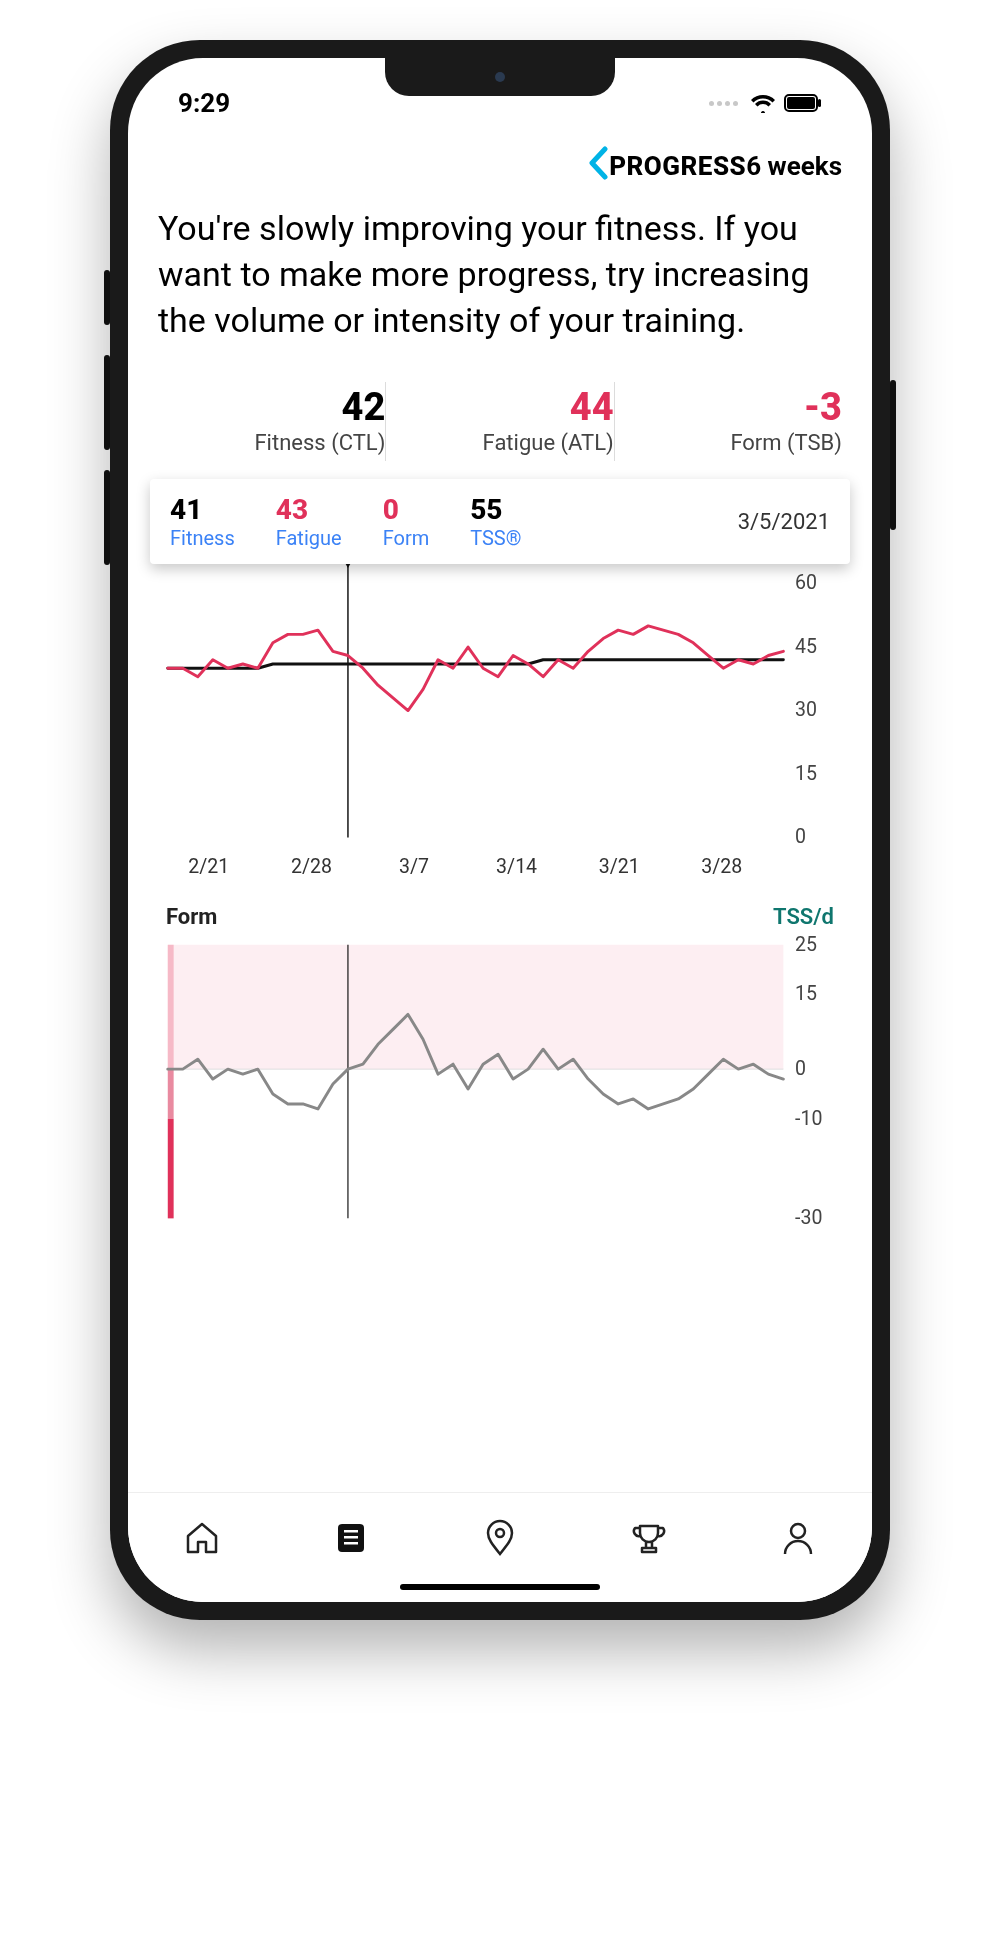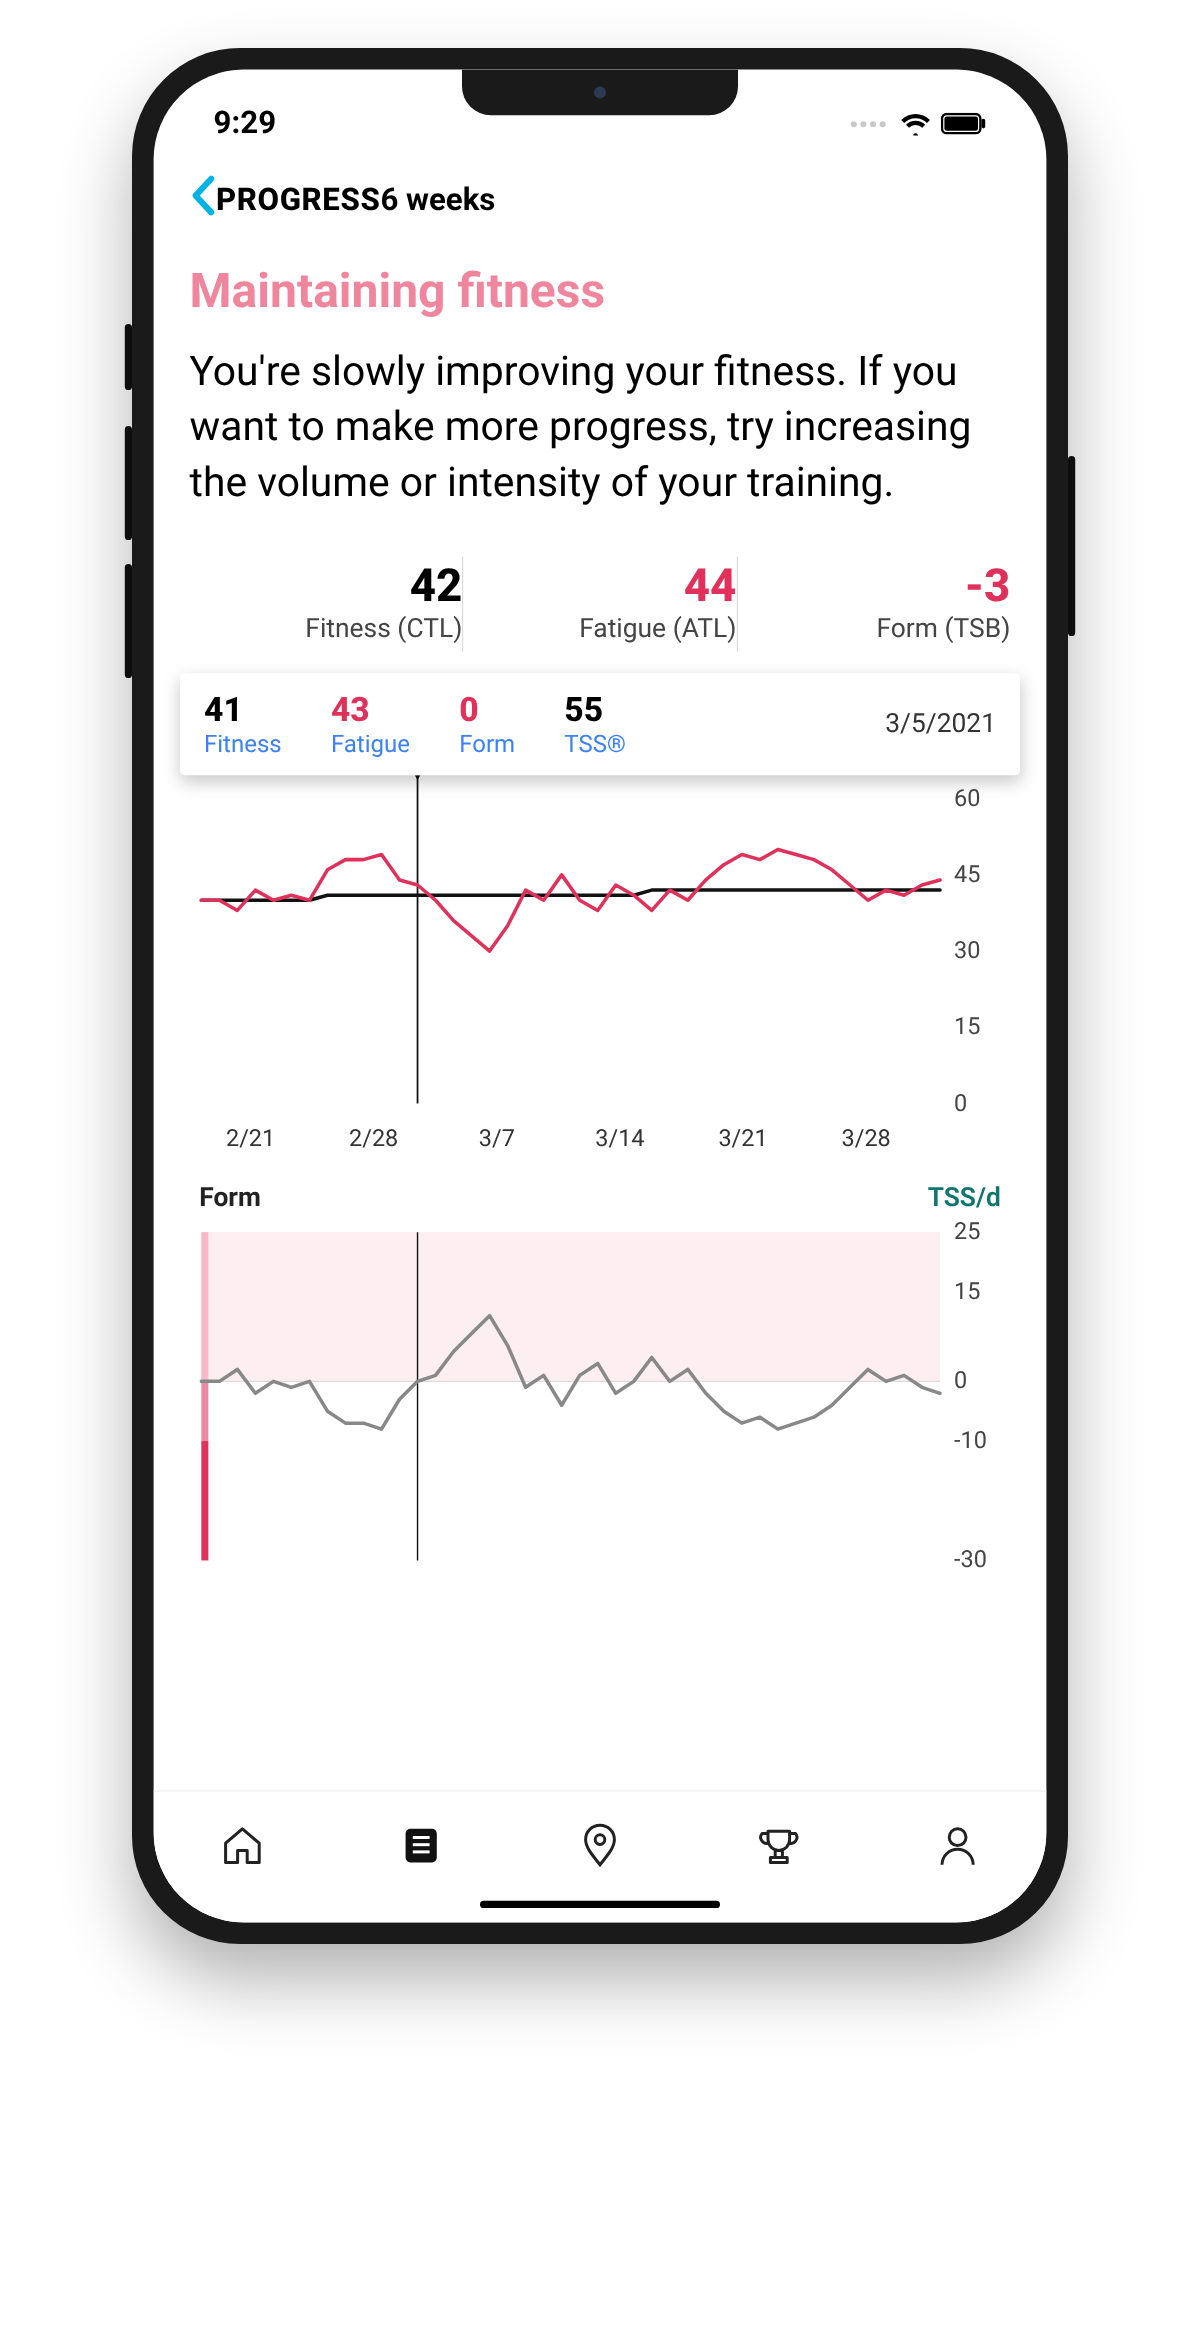--- a/index.html
+++ b/index.html
@@ -58,21 +58,21 @@
     padding: 30px 50px 10px;
     font-weight: 700;
     font-size: 26px;
   }
   .status-icons { display:flex; gap:8px; align-items:center;}
   .dots { display:flex; gap:3px; margin-right:4px;}
   .dots span{width:5px;height:5px;border-radius:50%;background:#c8c8c8;}
   .wifi-icon svg, .battery-icon svg { display:block; }
 
   .nav-row {
-    display:flex; align-items:center; justify-content:flex-start;
+    display:flex; align-items:center; justify-content:flex-end;
     padding: 18px 30px 10px;
   }
   .back-chevron { color:#00b3e6; font-size:38px; font-weight:400; line-height:1;}
   .nav-title { font-size:26px; font-weight:800; letter-spacing:0.5px; }
   .nav-period { font-size:26px; font-weight:700; }
 
   .content { padding: 10px 30px 0; }
   .headline { font-size:40px; font-weight:700; color:#f0869d; margin:12px 0 22px; }
   .body-copy { font-size:34px; line-height:1.35; color:#000000; }
 
@@ -164,21 +164,20 @@
       <div class="back-chevron">
         <svg width="22" height="34" viewBox="0 0 22 34">
             <path d="M18 3 L5 17 L18 31" stroke="#00b3e6" stroke-width="5" fill="none" stroke-linecap="round" stroke-linejoin="round"></path>
           </svg>
       </div>
       <div class="nav-title">PROGRESS</div>
       <div class="nav-period">6 weeks</div>
     </div>
 
     <div class="content">
-      <div class="headline">Maintaining fitness</div>
       <div class="body-copy">You're slowly improving your fitness. If you want to make more progress, try increasing the volume or intensity of your training.</div>
 
       <div class="metrics-row">
         <div class="metric">
           <div class="metric-num">42</div>
           <div class="metric-lbl">Fitness (CTL)</div>
         </div>
         <div class="metric">
           <div class="metric-num pink">44</div>
           <div class="metric-lbl">Fatigue (ATL)</div>

